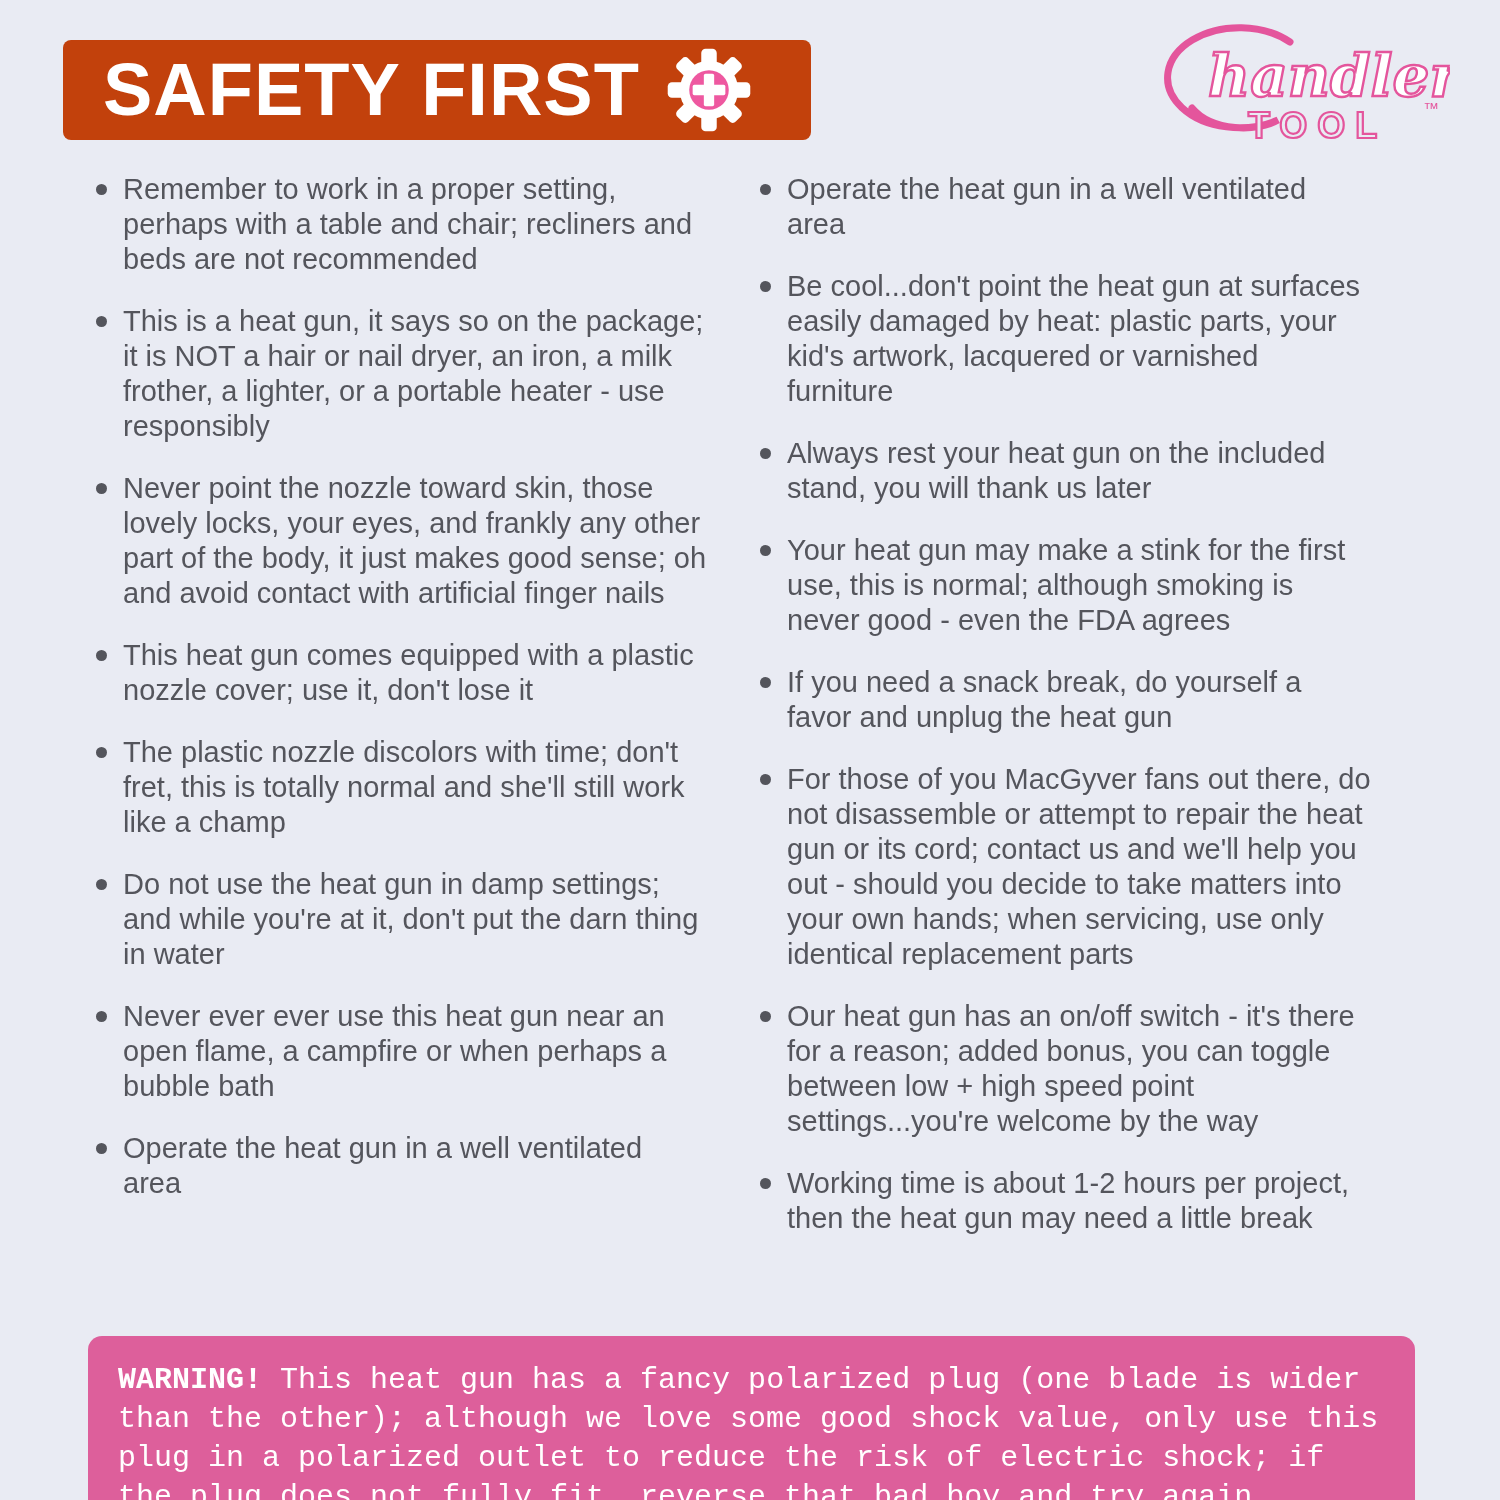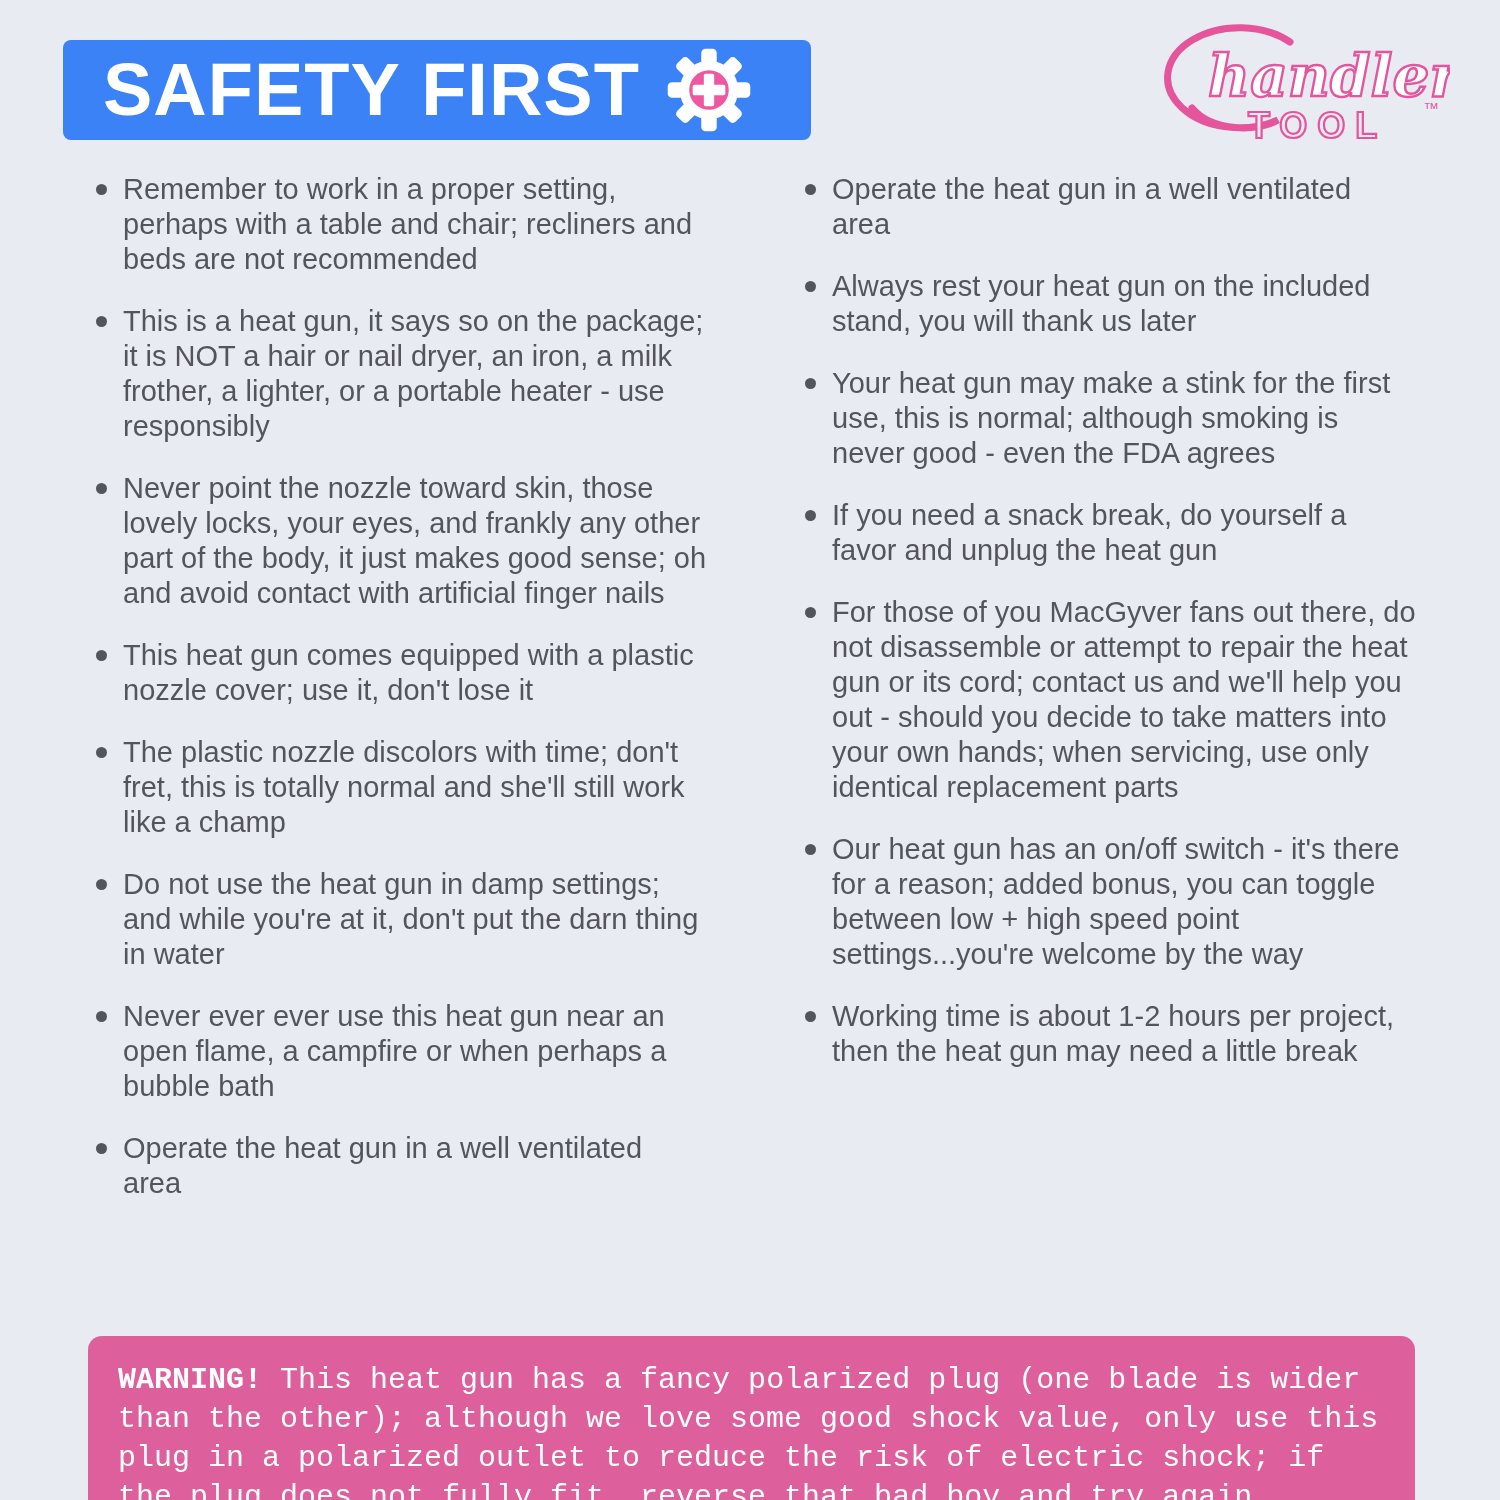--- a/index.html
+++ b/index.html
@@ -9,21 +9,21 @@
     font-family:"Liberation Sans", sans-serif;
     position:relative;
     overflow:hidden;
   }
   .canvas{position:absolute;inset:0;}
 
   
   .banner{
     position:absolute;left:63px;top:40px;
     width:748px;height:100px;
-    background:#3b82f6;
+    background:#c2410c;
     border-radius:8px;
     display:flex;align-items:center;
     padding-left:40px;box-sizing:border-box;
     gap:26px;
   }
   .banner h1{
     margin:0;
     color:#ffffff;
     font-size:74px;
     font-weight:bold;
@@ -37,21 +37,21 @@
   .logo{
     position:absolute;left:1140px;top:20px;
     width:310px;height:135px;
   }
 
   
   .columns{
     position:absolute;left:95px;top:172px;
     width:1322px;
     display:flex;
-    gap:96px;
+    gap:51px;
   }
   ul.col{
     margin:0;padding:0;list-style:none;
     width:613px;flex:0 0 auto;
     color:#54555c;
     font-size:29px;
     line-height:35px;
   }
   ul.col li{
     position:relative;
@@ -136,20 +136,21 @@
 
 
         <li><span>Never ever ever use this heat gun near an open flame, a campfire or when perhaps a bubble bath</span></li>
 
         <li><span>Operate the heat gun in a well ventilated area</span></li>
       </ul>
     <ul class="col">
 
         <li><span>Operate the heat gun in a well ventilated area</span></li>
 
+        <li><span>Be cool...don't point the heat gun at surfaces easily damaged by heat: plastic parts, your kid's artwork, lacquered or varnished furniture</span></li>
 
         <li><span>Always rest your heat gun on the included stand, you will thank us later</span></li>
 
         <li><span>Your heat gun may make a stink for the first use, this is normal; although smoking is never good - even the FDA agrees</span></li>
 
         <li><span>If you need a snack break, do yourself a favor and unplug the heat gun</span></li>
 
 
         <li><span>For those of you MacGyver fans out there, do not disassemble or attempt to repair the heat gun or its cord; contact us and we'll help you out - should you decide to take matters into your own hands; when servicing, use only identical replacement parts</span></li>
 

